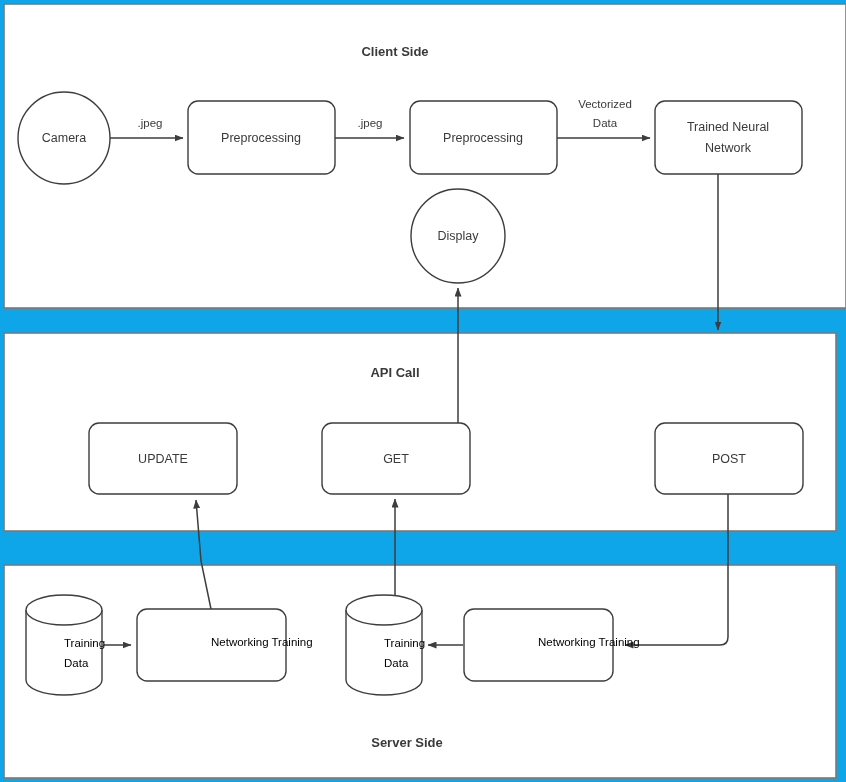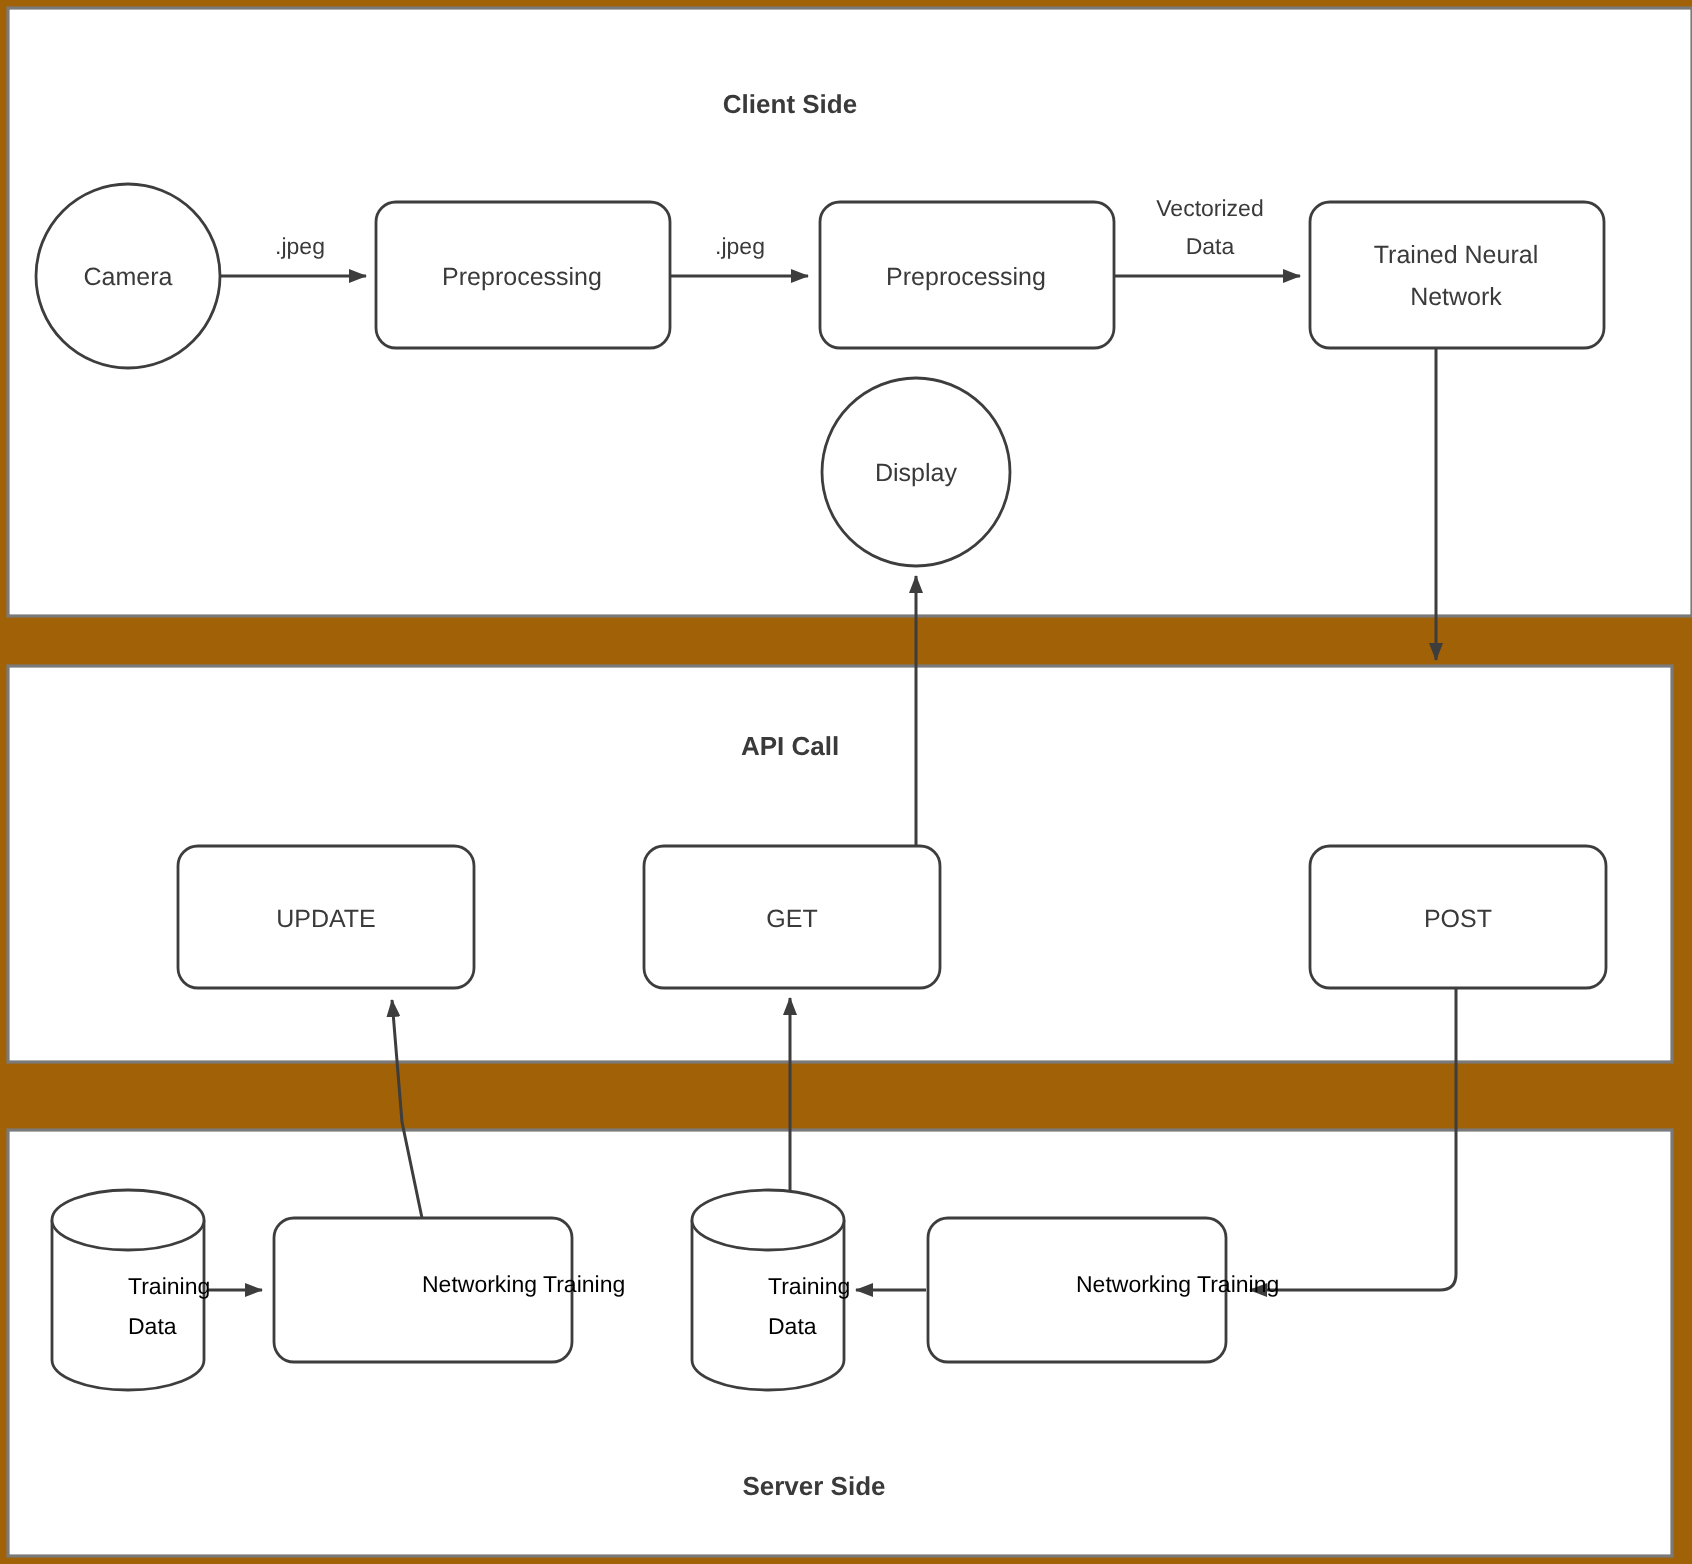--- a/index.html
+++ b/index.html
@@ -5,21 +5,21 @@
 <style>
   html, body {
     margin: 0;
     padding: 0;
     background: #ffffff;
   }
   #canvas {
     position: relative;
     width: 846px;
     height: 782px;
-    background: #a16207;
+    background: #0ea5e9;
     font-family: "Liberation Sans", sans-serif;
     overflow: hidden;
   }
   #diagram-svg {
     position: absolute;
     left: 0;
     top: 0;
     width: 846px;
     height: 782px;
   }

